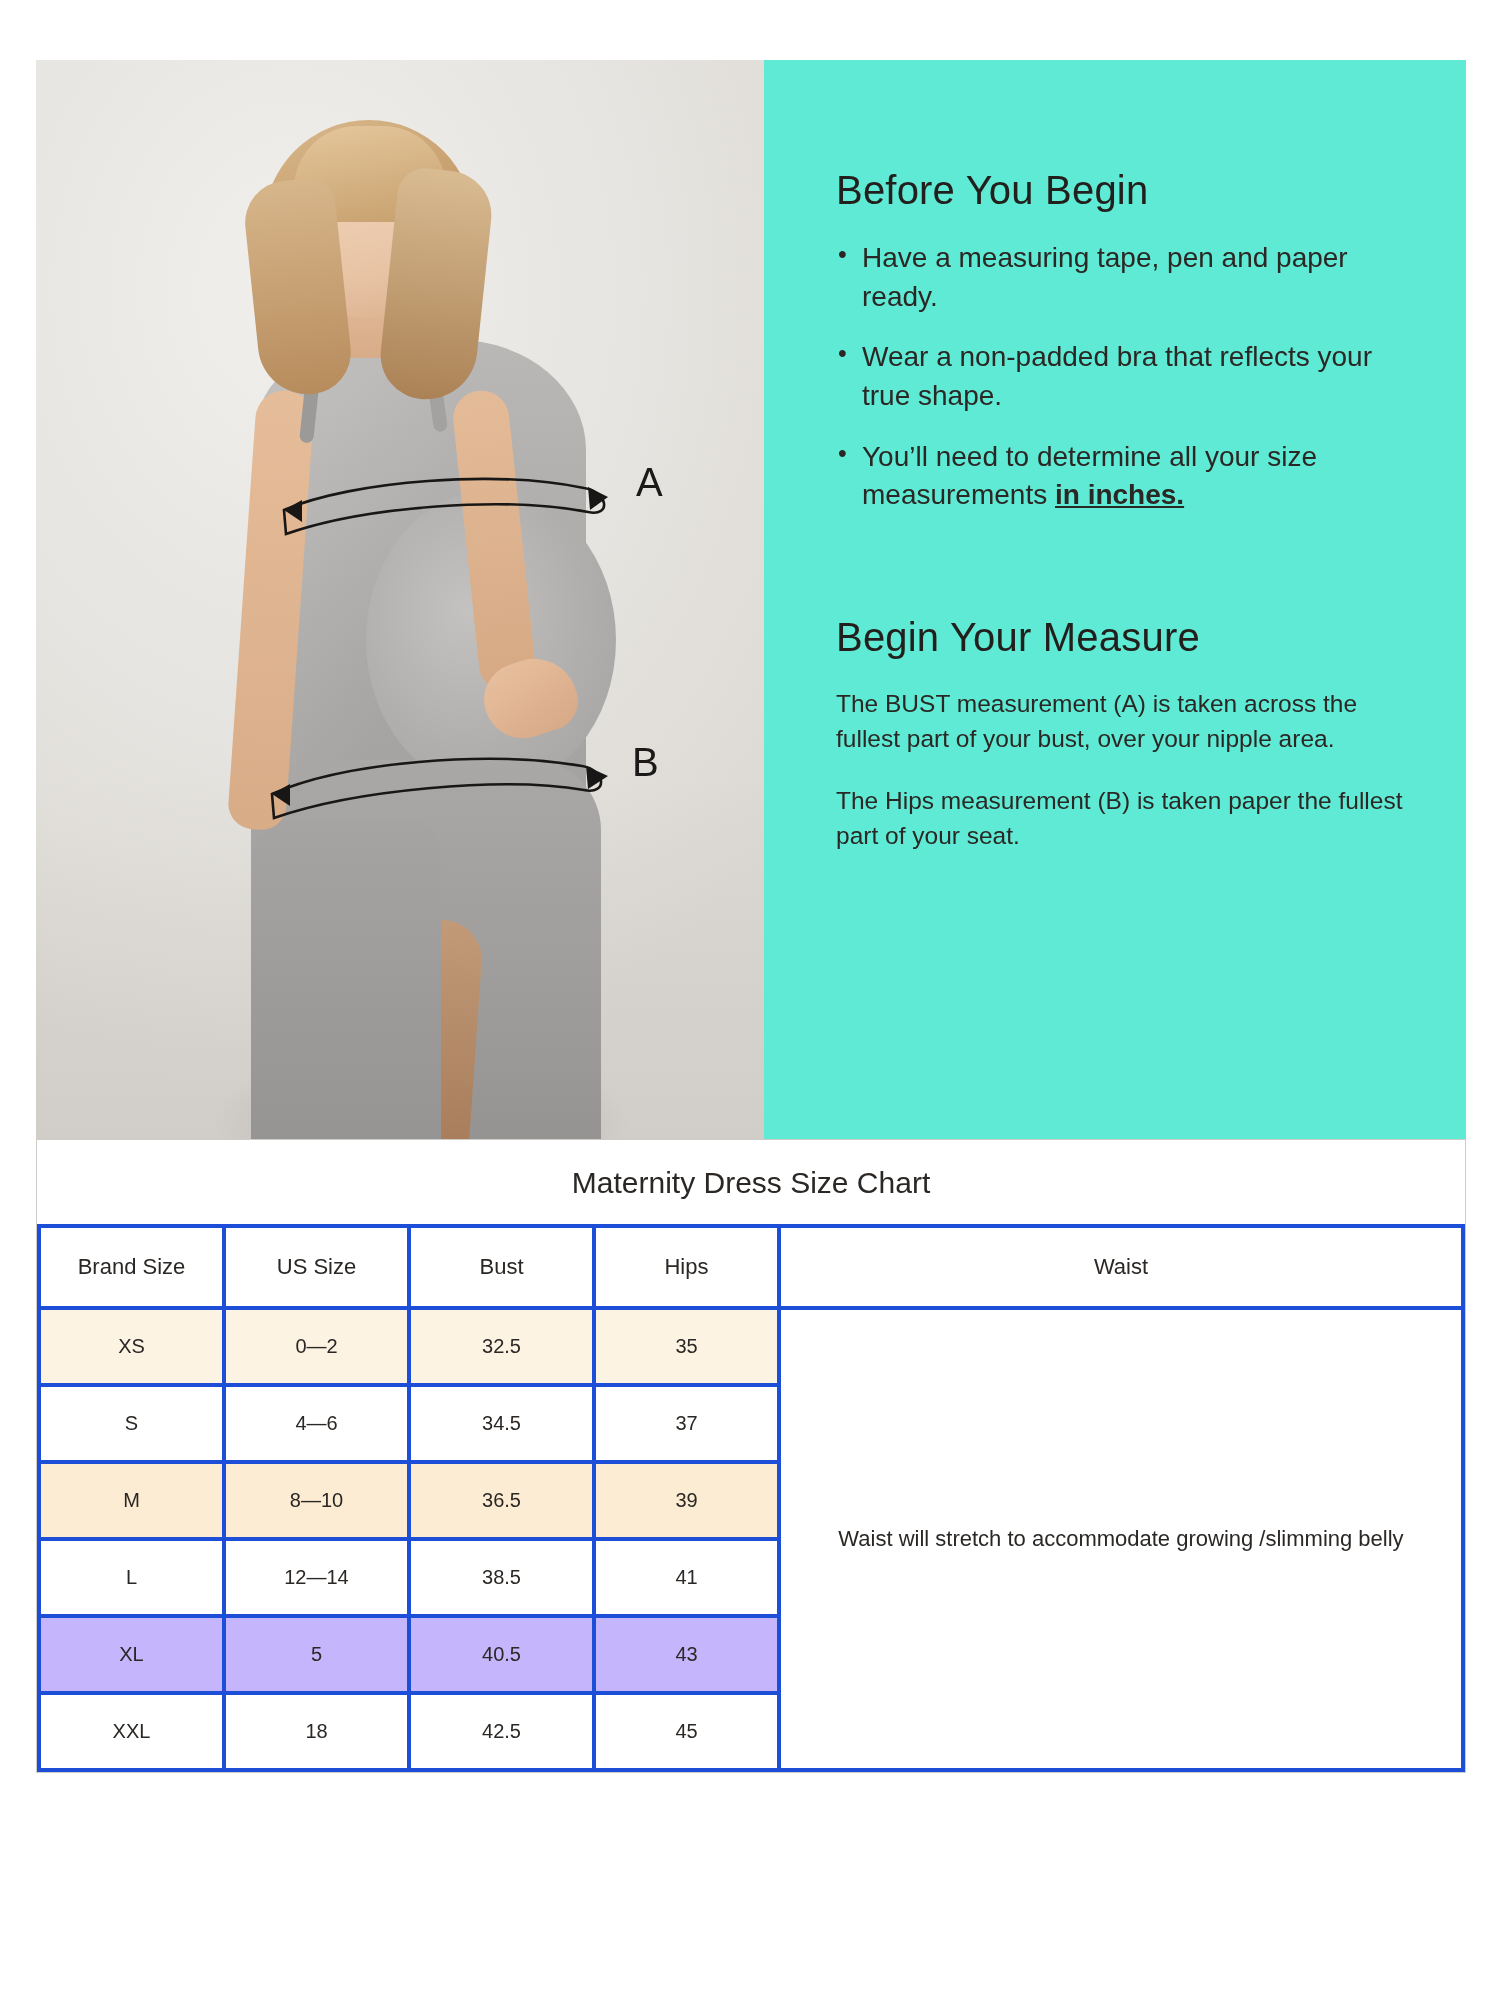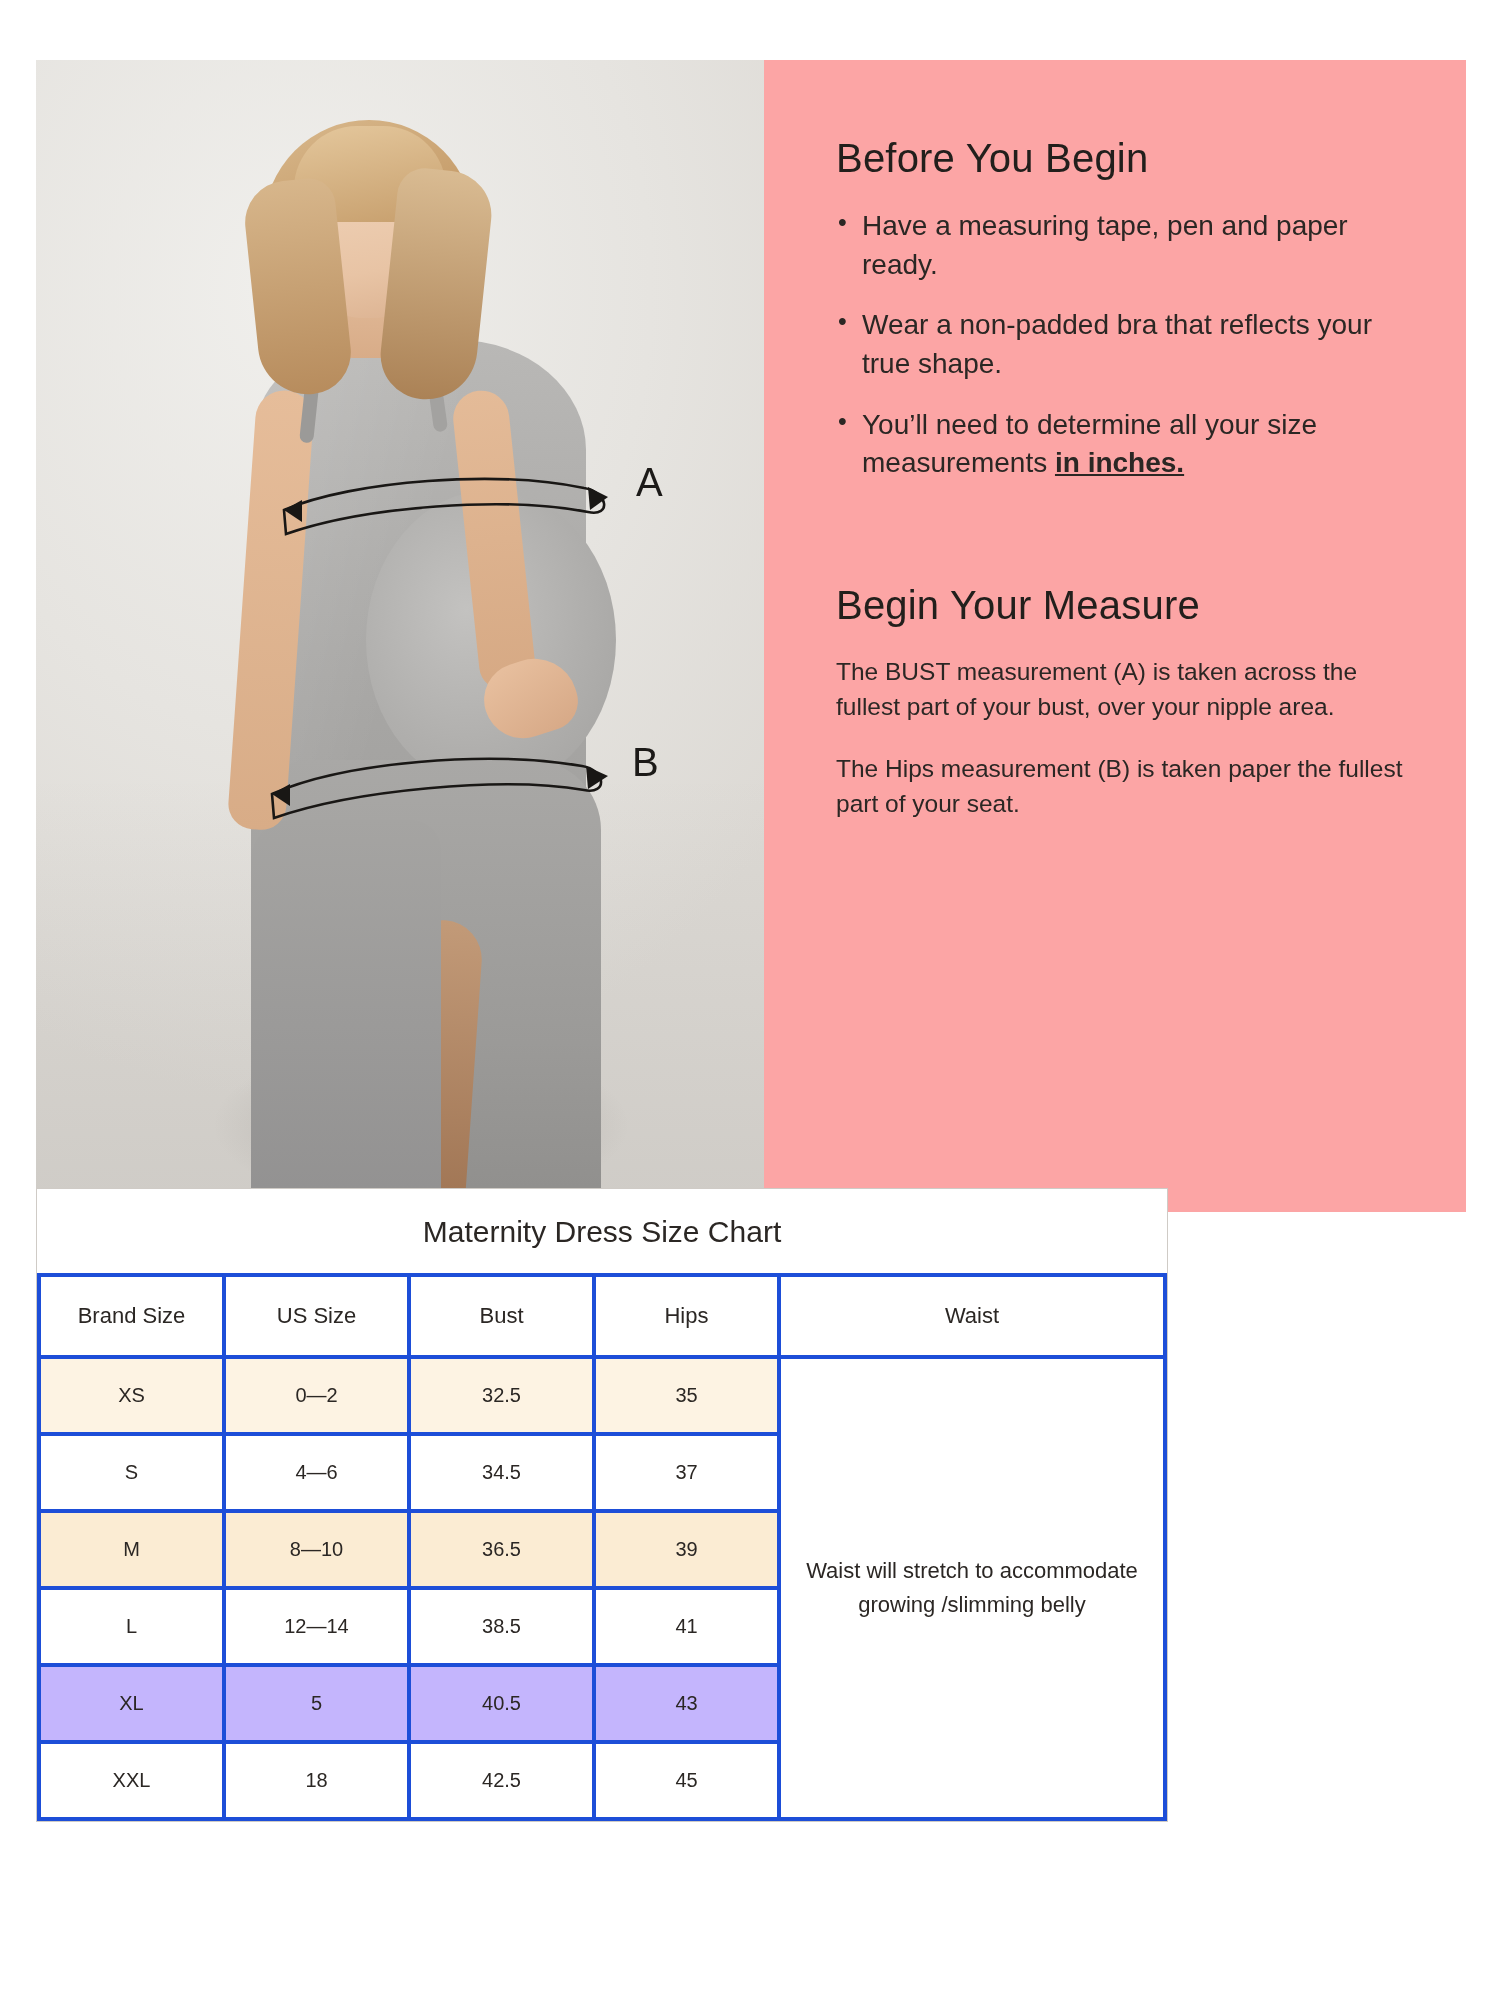--- a/index.html
+++ b/index.html
@@ -181,23 +181,23 @@
     color:#1c1a18;
     font-family:"Liberation Sans", sans-serif;
   }
   .label-a{ left: 600px; top: 400px; }
   .label-b{ left: 596px; top: 680px; }
 
   
   .text-pane{
     width: 702px;
     height: 1152px;
-    background: #fca5a5;
+    background: #5eead4;
     box-sizing: border-box;
-    padding: 76px 60px 0 72px;
+    padding: 108px 60px 0 72px;
   }
   .h-title{
     font-size: 40px;
     font-weight: 400;
     color: #221f1c;
     margin: 0 0 26px 0;
     letter-spacing: 0.2px;
   }
   ul.bullets{
     list-style: none;
@@ -227,22 +227,22 @@
     line-height: 1.45;
     color:#2b2724;
     margin: 0 0 26px 0;
     max-width: 620px;
   }
 
   
   .table-wrap{
     position:absolute;
     left: 36px;
-    top: 1188px;
-    width: 1132px;
+    top: 1139px;
+    width: 1430px;
     border: 1px solid #cfcbc6;
     box-sizing: border-box;
     background:#fff;
   }
   table{
     border-collapse: collapse;
     width: 100%;
     table-layout: fixed;
   }
   td, th{

